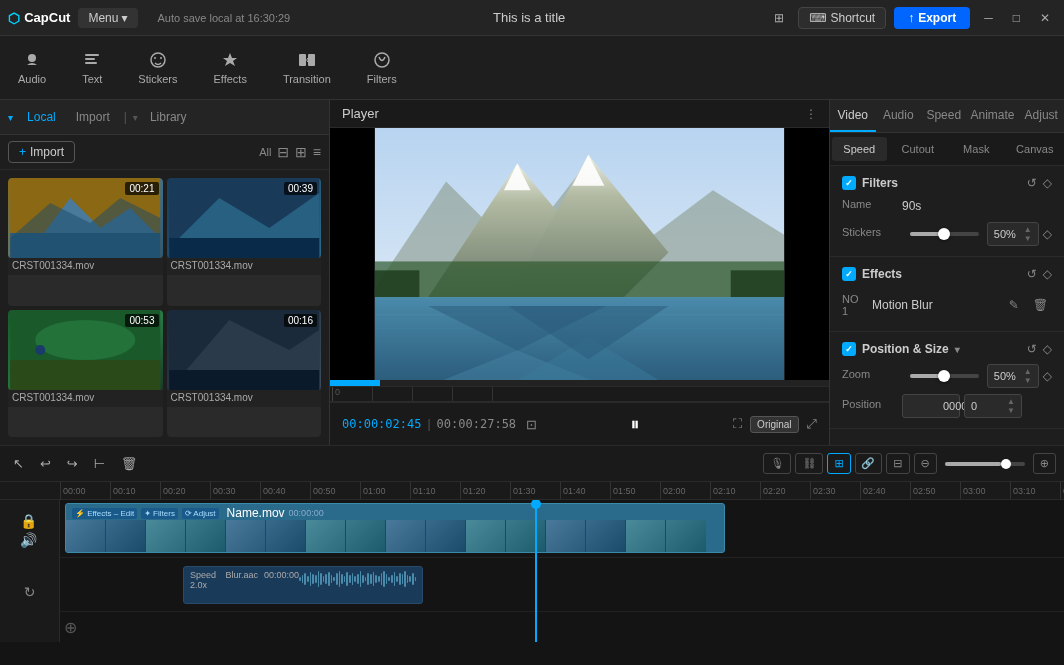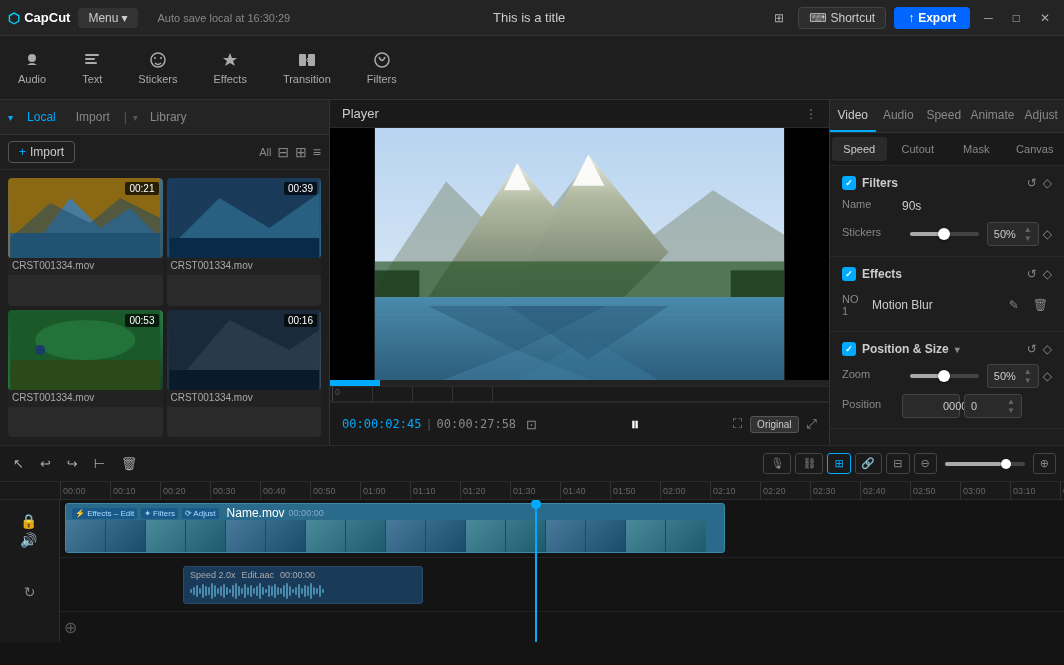--- a/index.html
+++ b/index.html
@@ -106,21 +106,21 @@
     .track-ctrl-icon { font-size: 14px; cursor: pointer; color: #888; }
 
     .tracks { flex: 1; position: relative; overflow-x: hidden; }
     .track { height: 52px; position: relative; border-bottom: 1px solid #222; display: flex; align-items: center; }
 
     .video-track { background: transparent; }
     .video-clip { position: absolute; left: 65px; top: 4px; height: 44px; background: #2a6a8a; border-radius: 3px; overflow: hidden; display: flex; align-items: stretch; cursor: pointer; border: 1px solid #3a8aaa; }
     .clip-label { position: absolute; top: 2px; left: 0; right: 0; display: flex; align-items: center; gap: 4px; padding: 0 6px; z-index: 2; }
 
     .audio-track { background: transparent; }
-    .audio-clip { position: absolute; left: 183px; top: 6px; height: 36px; background: #1a3a5a; border-radius: 3px; overflow: hidden; cursor: pointer; border: 1px solid #2a4a6a; display: flex; flex-direction: column; justify-content: flex-start; padding: 3px 6px; }
+    .audio-clip { position: absolute; left: 183px; top: 6px; height: 36px; background: #1a3a5a; border-radius: 3px; overflow: hidden; cursor: pointer; border: 1px solid #2a4a6a; display: flex; flex-direction: row; justify-content: flex-start; padding: 3px 6px; }
     .audio-label { font-size: 9px; color: #aaa; display: flex; gap: 6px; margin-bottom: 2px; }
     .waveform-bars { display: flex; align-items: center; gap: 1px; height: 16px; }
     .wbar { width: 2px; background: #4a8aaa; border-radius: 1px; }
 
     .playhead { position: absolute; top: 0; bottom: 0; width: 2px; background: #00aaff; z-index: 10; pointer-events: none; }
     .playhead-top { width: 10px; height: 10px; background: #00aaff; border-radius: 50%; position: absolute; top: -1px; left: -4px; }
 
     
     .mountain-scene { width: 100%; height: 100%; }
 
@@ -584,21 +584,21 @@
               <div style="width:40px; height:34px; background:linear-gradient(135deg,#4a8a9b,#2a6a7a); border-right:1px solid #1a4a6a; flex-shrink:0;"></div>
               <div style="width:40px; height:34px; background:linear-gradient(135deg,#3a7a8b,#1a5a6a); flex-shrink:0;"></div>
             </div>
           </div>
         </div>
 
         <div class="track audio-track" style="height:50px; position:relative; margin-top:4px;">
           <div class="audio-clip" style="left:123px; width:240px; top:4px; height:38px;">
             <div class="audio-label">
               <span>Speed 2.0x</span>
-              <span>Edit.aac</span>
+              <span>Blur.aac</span>
               <span>00:00:00</span>
             </div>
             <div class="waveform-bars" style="display:flex; align-items:center; gap:1px; height:18px; overflow:hidden;">
               <div class="wbar" style="height:4px;"></div>
               <div class="wbar" style="height:8px;"></div>
               <div class="wbar" style="height:12px;"></div>
               <div class="wbar" style="height:6px;"></div>
               <div class="wbar" style="height:14px;"></div>
               <div class="wbar" style="height:10px;"></div>
               <div class="wbar" style="height:8px;"></div>

